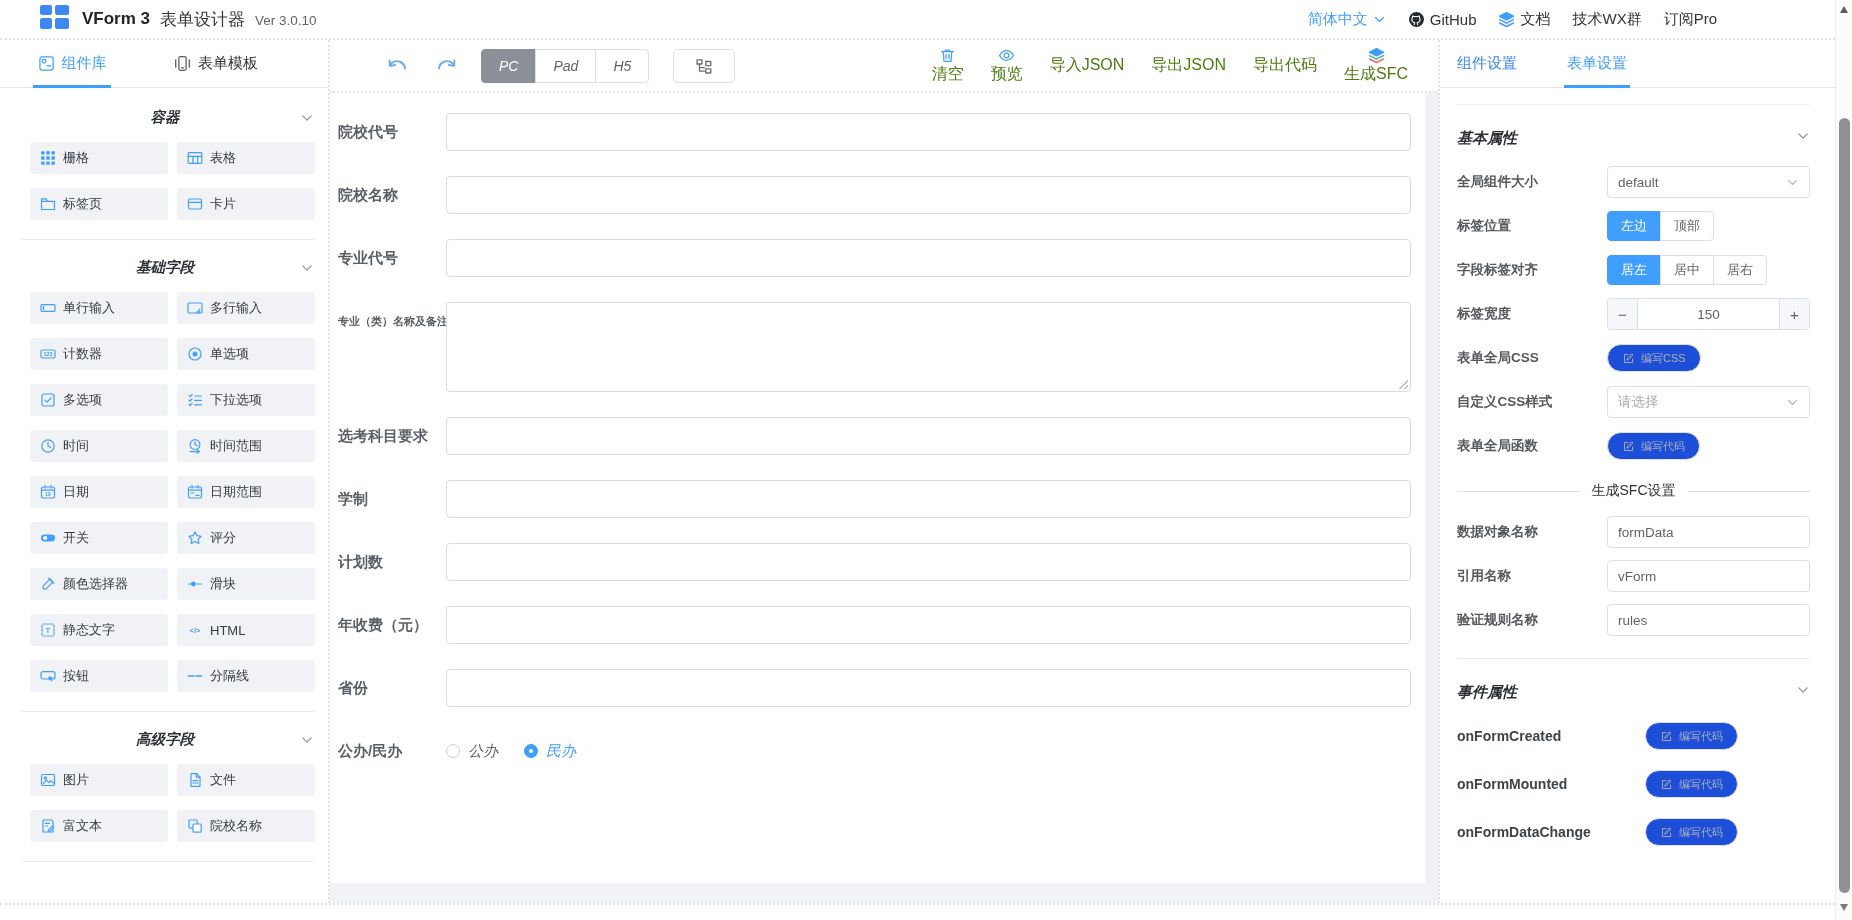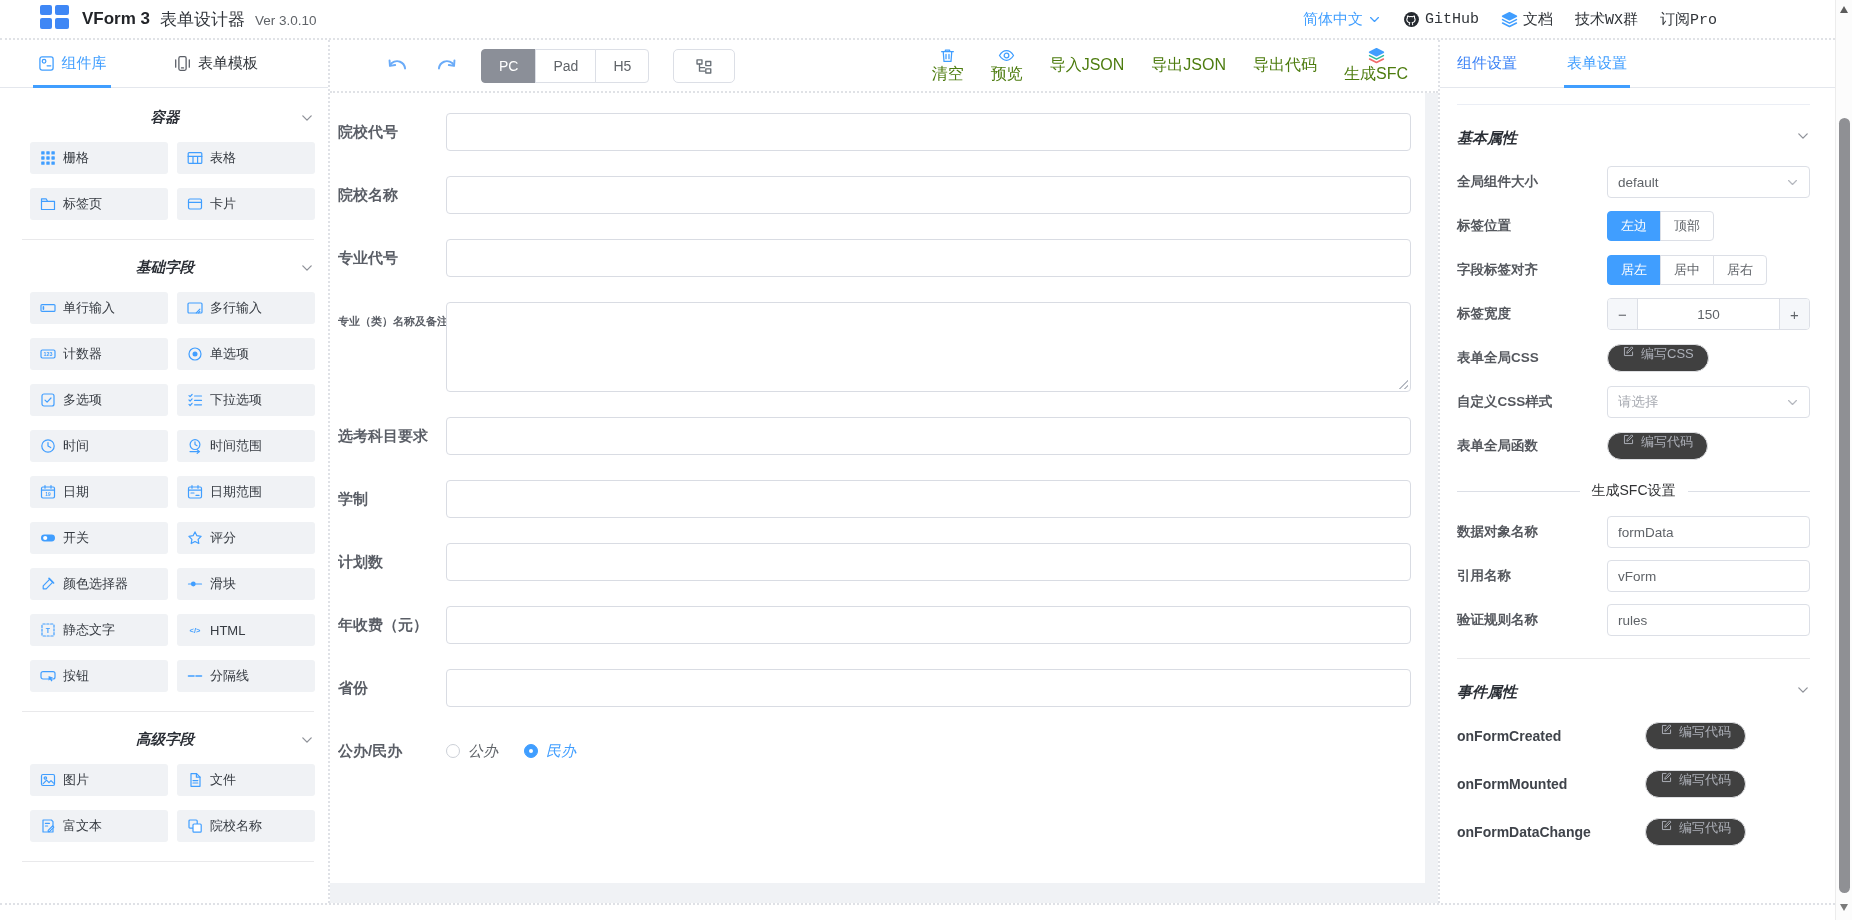--- a/index.html
+++ b/index.html
@@ -15,21 +15,21 @@
   .header { position:absolute; left:0; top:0; width:1835px; height:40px;
     display:flex; align-items:center; padding-left:40px;
     border-bottom:2px dotted #e0e2e6; background:#fff; }
   .logo { width:30px; height:25px; margin-right:12px; position:relative; top:-2px;
     display:grid; grid-template-columns:12px 14px; grid-template-rows:10px 11px; gap:3px; }
   .logo i { background:#3f87f5; border-radius:2px; }
   .h-title { font-size:17px; font-weight:bold; color:#222428; margin-right:10px; }
   .h-sub   { font-size:17px; color:#33373d; margin-right:10px; }
   .h-ver   { font-size:13.5px; color:#5f6368; position:relative; top:1px; }
   .h-links { margin-left:auto; display:flex; align-items:center; gap:22px; padding-right:118px; font-size:15px; }
-  .h-link  { display:flex; align-items:center; gap:5px; color:#2f3338; cursor:pointer;font-family:Liberation Mono, monospace; }
+  .h-link  { display:flex; align-items:center; gap:5px; color:#2f3338; cursor:pointer; }
   .h-link.lang { color:#409eff; }
   .h-link .icon { font-size:17px; }
 
   
   .sidebar { position:absolute; left:0; top:40px; width:330px; height:863px;
     border-right:2px dotted #dfe1e6; background:#fff; overflow:hidden; }
   .s-tabs { height:48px; display:flex; align-items:stretch; padding-right:40px;
     border-bottom:1px solid #e4e7ed; }
   .s-tab { flex:1; display:flex; align-items:center; justify-content:center; gap:7px;
     font-size:15px; color:#2f3338; position:relative; cursor:pointer; }
@@ -48,21 +48,21 @@
     align-items:center; gap:7px; padding-left:10px; font-size:13px; color:#363b42; cursor:pointer; }
   .sec-divider { border-top:1px solid #e9e9eb; margin:19px 14px 0 22px; }
 
   
   .canvas { position:absolute; left:330px; top:40px; width:1110px; height:863px;
     border-right:2px dotted #dfe1e6; background:#fff; }
   .c-toolbar { height:53px; display:flex; align-items:center; padding:0 30px 0 55px;
     border-bottom:2px dotted #e0e2e6; background:#fff; }
   .t-undo,.t-redo { color:#6aabf8; font-size:22px; cursor:pointer; }
   .t-undo { margin-right:30px; } .t-redo { margin-right:22px; }
-  .dev-group { display:flex; }
+  .dev-group { display:flex;font-style:italic; }
   .dev { height:34px; padding:0 17px; display:flex; align-items:center; font-size:14px;
     color:#5f6368; background:#fff; border:1px solid #dcdfe6; margin-left:-1px; cursor:pointer; }
   .dev:first-child { border-radius:4px 0 0 4px; margin-left:0; }
   .dev:last-child { border-radius:0 4px 4px 0; }
   .dev.active { background:#8b8f98; border-color:#8b8f98; color:#fff; }
   .tree-btn { margin-left:24px; width:62px; height:34px; border:1px solid #dcdfe6;
     border-radius:5px; display:flex; align-items:center; justify-content:center; cursor:pointer; }
   .tree-btn .icon { color:#697077; font-size:18px; }
   .c-actions { margin-left:auto; display:flex; align-items:center; gap:27px; }
   .act { display:flex; align-items:center; gap:0; color:#4d7c0f; font-size:16px; cursor:pointer;flex-direction:column; }
@@ -114,23 +114,23 @@
   .seg span:first-child { border-radius:4px 0 0 4px; margin-left:0; }
   .seg span:last-child { border-radius:0 4px 4px 0; }
   .seg span.active { background:#409eff; border-color:#409eff; color:#fff; }
   .stepper { width:100%; height:32px; border:1px solid #dcdfe6; border-radius:4px;
     display:flex; overflow:hidden; background:#fff; }
   .st-btn { width:30px; background:#f5f7fa; color:#5f6368; display:flex; align-items:center;
     justify-content:center; font-size:15px; cursor:pointer; }
   .st-btn.minus { border-right:1px solid #dcdfe6; }
   .st-btn.plus  { border-left:1px solid #dcdfe6; }
   .st-val { flex:1; display:flex; align-items:center; justify-content:center; font-size:13.5px; color:#5f6368; }
-  .pill { height:28px; padding:0 14px; border:1px solid #dfe0e3; background:#404040;
-    border-radius:14px; display:inline-flex; gap:6px; color:#adb0b8;
-    font-size:13px; cursor:pointer; }
+  .pill { height:28px; padding:0 14px; border:1px solid #dfe0e3; background:#1d4ed8;
+    border-radius:14px; display:inline-flex; align-items:center; gap:6px; color:#adb0b8;
+    font-size:11px; cursor:pointer; }
   .pill .icon { font-size:13px; color:#adb0b8; }
   .tin { width:100%; height:32px; border:1px solid #dcdfe6; border-radius:4px; background:#fff;
     display:flex; align-items:center; padding:0 10px; font-size:13.5px; color:#5f6368; }
   .sfc-div { display:flex; align-items:center; gap:12px; margin:20px 0 16px; }
   .sfc-div .line { flex:1; border-top:1px solid #dcdfe6; }
   .sfc-div .t { font-size:14px; color:#303133; font-weight:500; }
   .events-hr { border-top:1px solid #e9e9eb; margin-top:22px; }
   .prow.ev .plabel { font-size:14px; font-weight:bold; color:#3f434a; }
   .prow.ev .pctl { padding-left:38px; }
   .prow.ev { margin-bottom:16px; }

